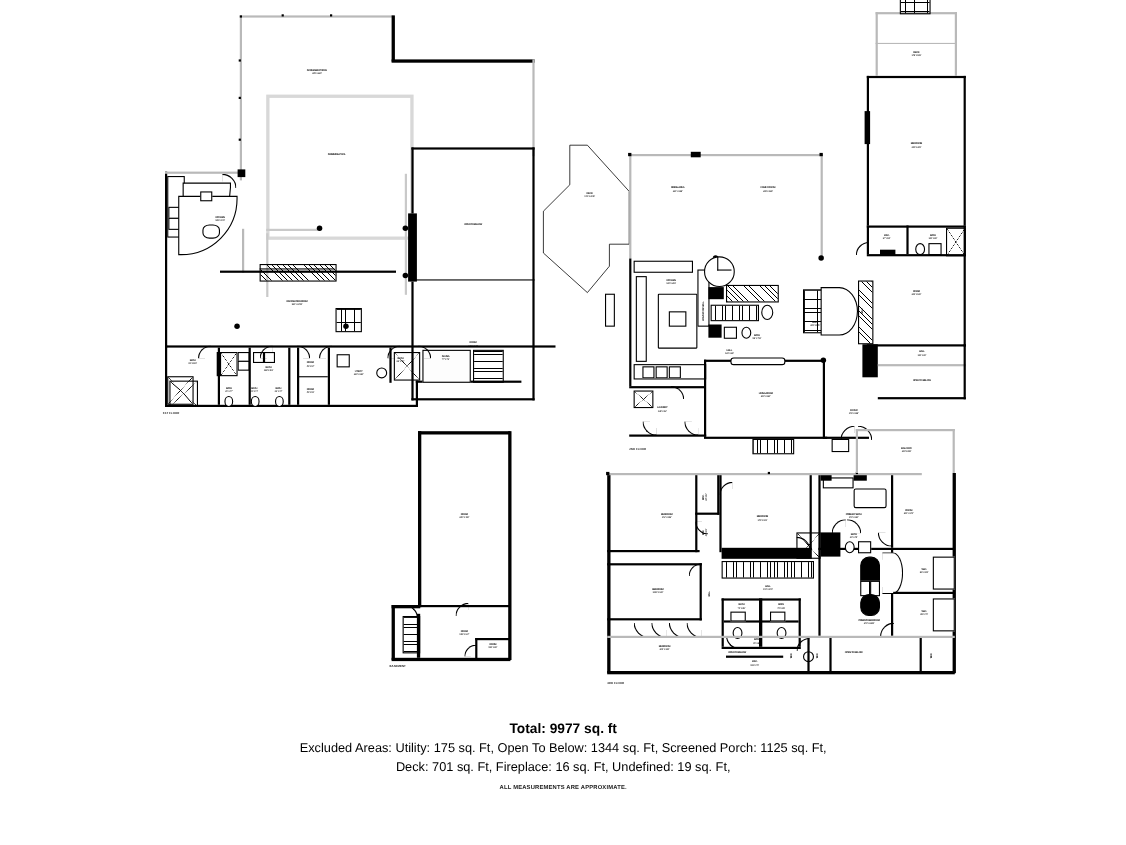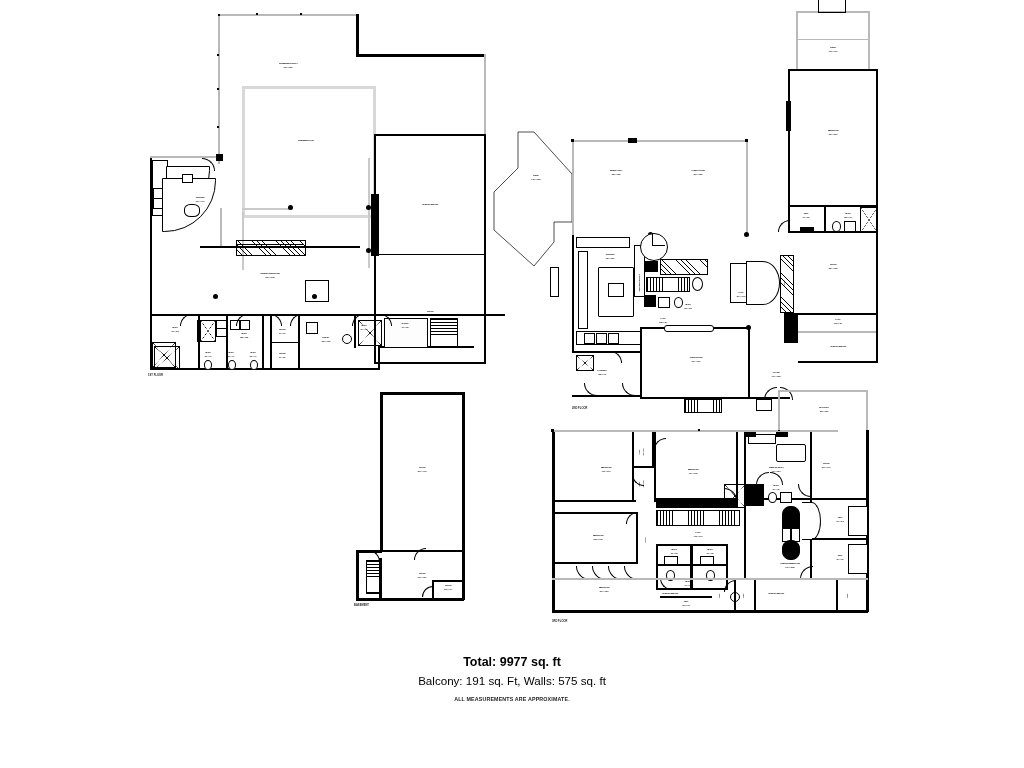--- a/index.html
+++ b/index.html
@@ -653,18 +653,19 @@
     <div class="lbl rot" style="left:300px;top:208px;">
       <span class="nm">W.I.C.</span>
     </div>
     <div class="door-tl" style="left:176px;top:192px;width:11px;height:11px;"></div>
 
     <div class="floorcap" style="left:4px;top:232px;">3RD FLOOR</div>
   </div>
 
   <div id="summary" style="top:653px;">
     <div class="total">Total: 9977 sq. ft</div>
-    <div class="ln">Balcony: 191 sq. Ft, Walls: 575 sq. ft</div>
+    <div class="ln">Excluded Areas: Utility: 175 sq. Ft, Open To Below: 1344 sq. Ft, Screened Porch: 1125 sq. Ft,</div>
+    <div class="ln">Deck: 701 sq. Ft, Fireplace: 16 sq. Ft, Undefined: 19 sq. Ft,</div>
     <div class="approx">ALL MEASUREMENTS ARE APPROXIMATE.</div>
   </div>
 
 
 </div>
 
 </body></html>

